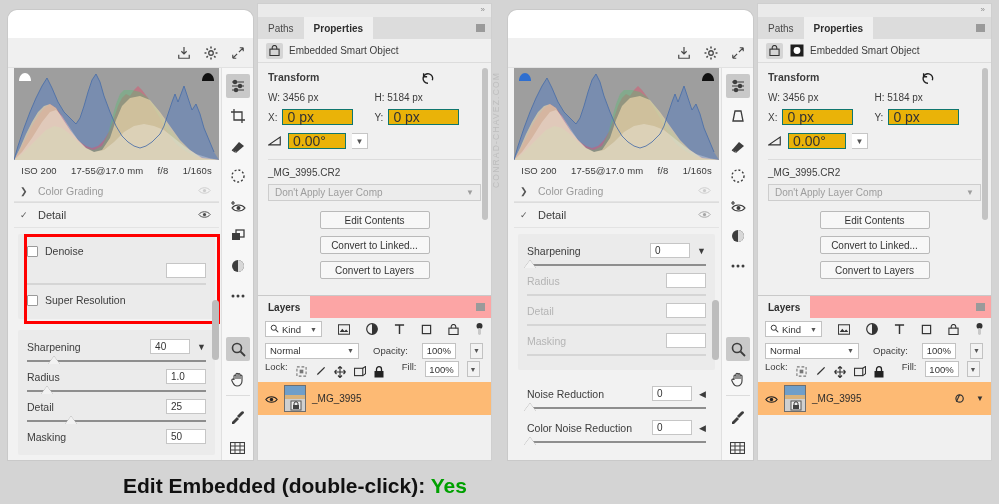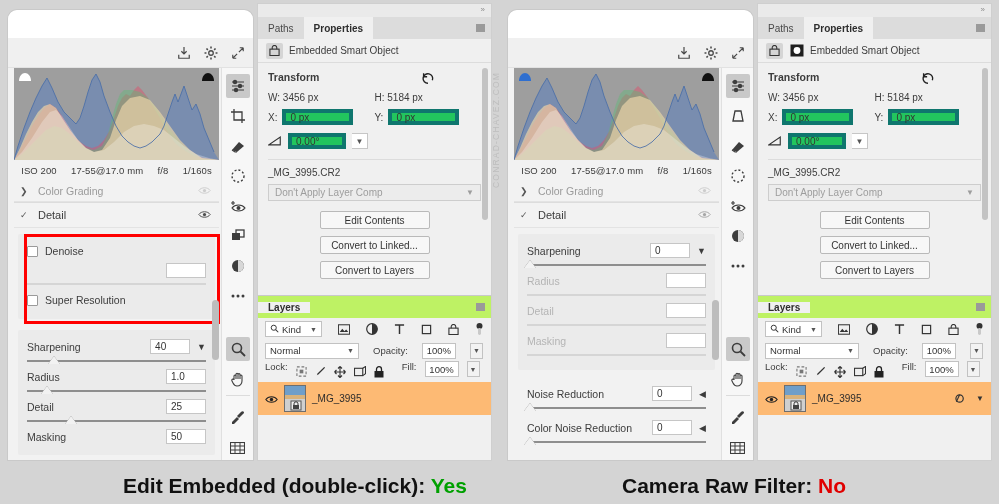--- a/index.html
+++ b/index.html
@@ -138,21 +138,21 @@
   .prop-head .sq { width:17px; height:16px; background:#d5d5d5; display:flex; align-items:center; justify-content:center; border-radius:2px;}
   .prop-head .sq2 { width:15px; height:14px; display:flex; align-items:center; justify-content:center; }
 
   .prop-body { position:relative; padding:8px 10px 12px 10px; }
   .prop-title { font-size:10.5px; font-weight:bold; color:#3c3c3c; }
   .reset-ic { position:absolute; right:56px; top:8px; }
   .wh-row { display:flex; margin-top:9px; font-size:10px; color:#3c3c3c; }
   .wh-row .c { width:50%; }
   .xy-row { display:flex; margin-top:6px; font-size:10px; color:#3c3c3c; align-items:center; }
   .xy-row .c { width:50%; display:flex; align-items:center; gap:5px; }
-  .tf { height:16px; background:#22c55e; border:4px solid #0f766e; font-size:10px; color:#333; display:flex; align-items:center; padding-left:4px; }
+  .tf { height:16px; background:#eab308; border:1px solid #0f766e; font-size:14px; color:#333; display:flex; align-items:center; padding-left:4px; }
   .tf.w70 { width:71px; }
   .angle-row { display:flex; align-items:center; gap:6px; margin-top:7px; }
   .angle-row .tf { width:58px; }
   .angle-row .dd { width:16px; height:16px; border:1px solid #c6c6c6; background:#fff; border-left:none; display:flex;align-items:center;justify-content:center; font-size:8px; color:#555;}
   .rule { height:1px; background:#dcdcdc; margin:9px 0 0 0; }
   .fname { font-size:10px; color:#3c3c3c; margin-top:7px; }
   .select {
     margin-top:6px; height:17px; border:1px solid #cdcdcd; background:#ececec;
     font-size:10px; color:#9d9d9d; display:flex; align-items:center; padding:0 6px;
     justify-content:space-between;
@@ -160,21 +160,21 @@
   .btns { margin-top:10px; display:flex; flex-direction:column; align-items:center; gap:7px; }
   .btn {
     width:110px; height:18px; border:1px solid #b9b9b9; background:#f7f7f7;
     font-size:10px; color:#333; display:flex; align-items:center; justify-content:center;
     border-radius:2px;
   }
   .psd-scroll { position:absolute; right:3px; width:6px; background:#c3c3c3; border-radius:3px; }
 
   
   .layers { position:absolute; left:0; right:0; bottom:0; height:165px; background:#f0f0f0; border-top:1px solid #c9c9c9; }
-  .layers .tabstrip { background:#bef264;align-items:center; }
+  .layers .tabstrip { background:#fca5a5; }
   .filtrow { height:22px; display:flex; align-items:center; gap:16px; padding:0 7px; }
   .kindsel { width:72px; height:16px; background:#fff; border:1px solid #c2c2c2; display:flex; align-items:center; gap:3px; padding:0 4px; font-size:9.5px; color:#333; }
   .kindsel .grow { flex:1; }
   .filt-ic { color:#3c3c3c; display:flex; align-items:center; }
   .blendrow { height:21px; display:flex; align-items:center; gap:14px; padding:0 7px; font-size:9.5px; color:#3c3c3c; }
   .blendsel { width:94px; height:16px; background:#fff; border:1px solid #c2c2c2; display:flex; align-items:center; justify-content:space-between; padding:0 4px; font-size:9.5px; color:#333; }
   .opbox { width:34px; height:16px; background:#fff; border:1px solid #c2c2c2; font-size:9.5px; display:flex; align-items:center; justify-content:center; color:#333;}
   .stepper { width:13px; height:16px; border:1px solid #c2c2c2; background:#f2f2f2; display:flex; align-items:center; justify-content:center; font-size:7px; color:#555;}
   .lockrow { height:21px; display:flex; gap:8px; padding:0 7px; font-size:9.5px; color:#3c3c3c; }
   .layer-item { height:33px; background:#fdba74; display:flex; align-items:center; gap:6px; padding:0 7px; }
@@ -985,17 +985,14 @@
           </span>
           <span style="font-size:8px;color:#333;margin-left:3px">▼</span>
         </div>
       </div>
     </div>
   </div>
 
   <div class="caption cap-left">
     <span>Edit Embedded (double-click): </span><span class="yes">Yes</span>
   </div>
-  <div class="caption cap-right">
-    <span>Camera Raw Filter: </span><span class="no">No</span>
-  </div>
 
 </div>
 
 </body></html>

